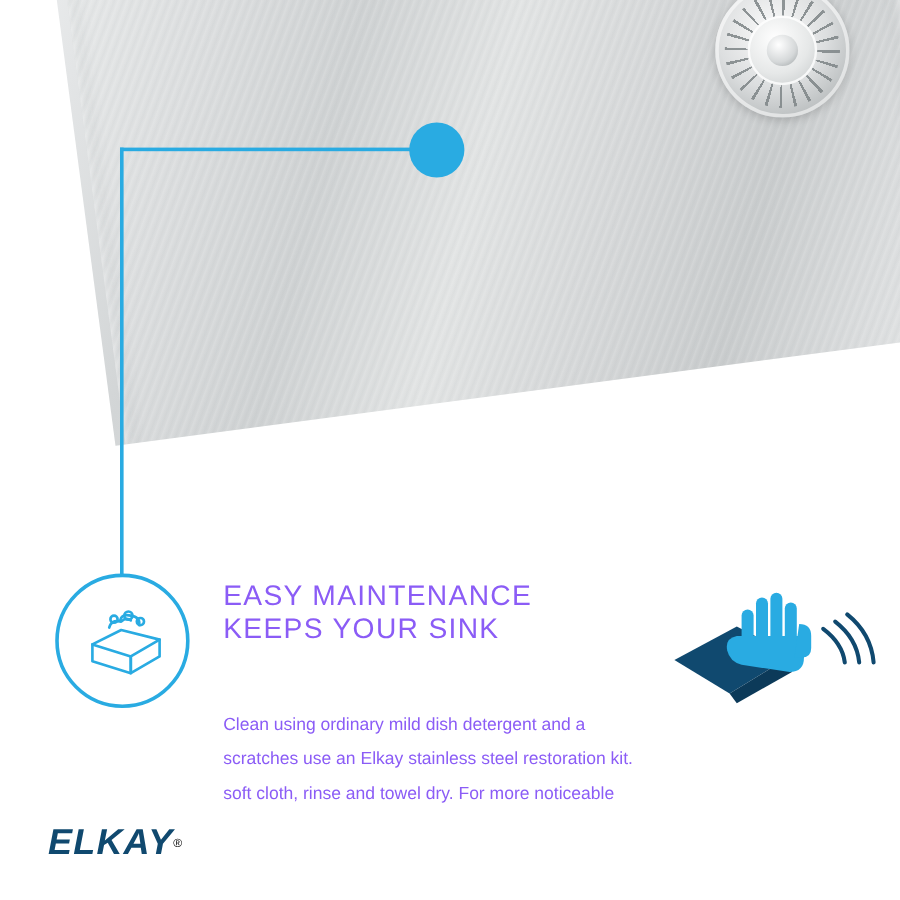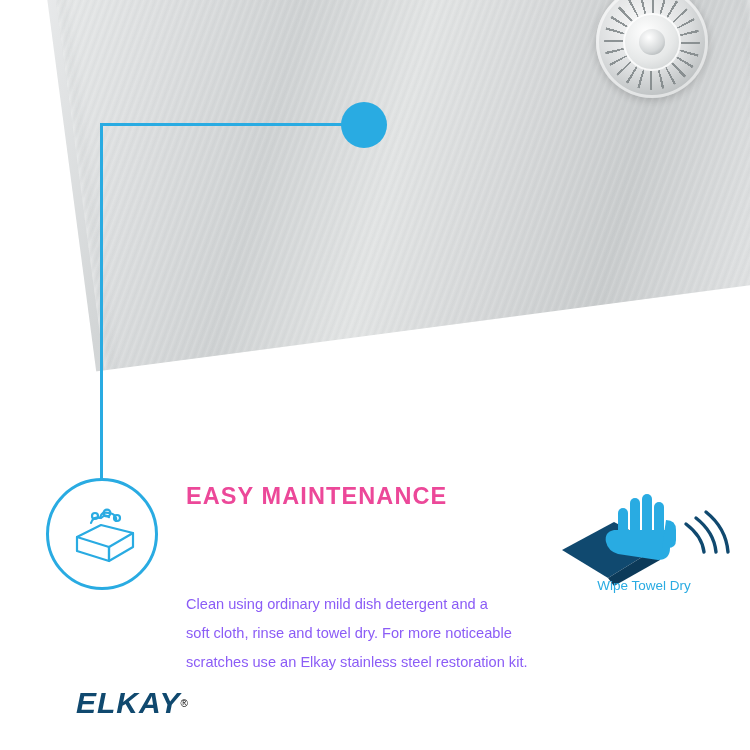--- a/index.html
+++ b/index.html
@@ -188,22 +188,22 @@
     box-sizing: border-box;
   }
   .icon-circle svg { position: absolute; left: 22px; top: 26px; }
 
   
   .headline {
     position: absolute;
     left: 186px;
     top: 482px;
     width: 400px;
-    color: #ec4899;
-    font-weight: bold;
+    color: #8b5cf6;
+    font-weight: normal;
     font-size: 23.5px;
     line-height: 28px;
     letter-spacing: 1.1px;
   }
   .body-copy {
     position: absolute;
     left: 186px;
     top: 590px;
     width: 392px;
     color: #8b5cf6;
@@ -238,21 +238,20 @@
     height: 34px;
   }
   .logo-text {
     font-family: "Liberation Sans", sans-serif;
     font-weight: bold;
     font-style: italic;
     font-size: 30px;
     letter-spacing: 1px;
     color: #10496f;
     line-height: 30px;
-    margin-left: 36px;
   }
   .logo-reg {
     font-size: 10px;
     vertical-align: super;
     font-style: normal;
     font-weight: normal;
   }
 </style>
 </head>
 <body>
@@ -291,26 +290,27 @@
         <path d="M30 11 q4 -4 8 -1"></path>
         <circle cx="24" cy="9" r="3"></circle>
         <circle cx="36" cy="6" r="3.4"></circle>
         <circle cx="46" cy="11" r="3"></circle>
       </g>
     </svg>
   </div>
 
   <div class="headline">
     <div>EASY MAINTENANCE</div>
+    <div>KEEPS YOUR SINK</div>
   </div>
 
   <div class="body-copy">
     <div>Clean using ordinary mild dish detergent and a</div>
+    <div>scratches use an Elkay stainless steel restoration kit.</div>
     <div>soft cloth, rinse and towel dry. For more noticeable</div>
-    <div>scratches use an Elkay stainless steel restoration kit.</div>
   </div>
 
   <div class="wipe-block">
     <svg width="176" height="110" viewBox="0 0 176 110">
 
       <path d="M6 64 L58 36 L104 60 L52 92 Z" fill="#10496f"></path>
       <path d="M52 92 L104 60 L104 74 L58 100 Z" fill="#0c3a59"></path>
 
       <g fill="#29abe2">
         <rect x="62" y="22" width="10" height="40" rx="5"></rect>
@@ -321,19 +321,18 @@
         <path d="M110 34 q10 0 10 10 l0 10 q0 8 -8 8 l-6 0 Z"></path>
       </g>
 
       <g fill="none" stroke="#10496f" stroke-width="3.4" stroke-linecap="round">
         <path d="M130 38 q16 12 18 28"></path>
         <path d="M140 32 q18 14 20 34"></path>
         <path d="M150 26 q20 16 22 40"></path>
       </g>
     </svg>
   </div>
-  <div class="wipe-caption">Wipe Towel Dry</div>
 
   <div class="logo">
     <span class="logo-text">ELKAY</span><span class="logo-reg">®</span>
   </div>
 
 </div>
 
 </body></html>

